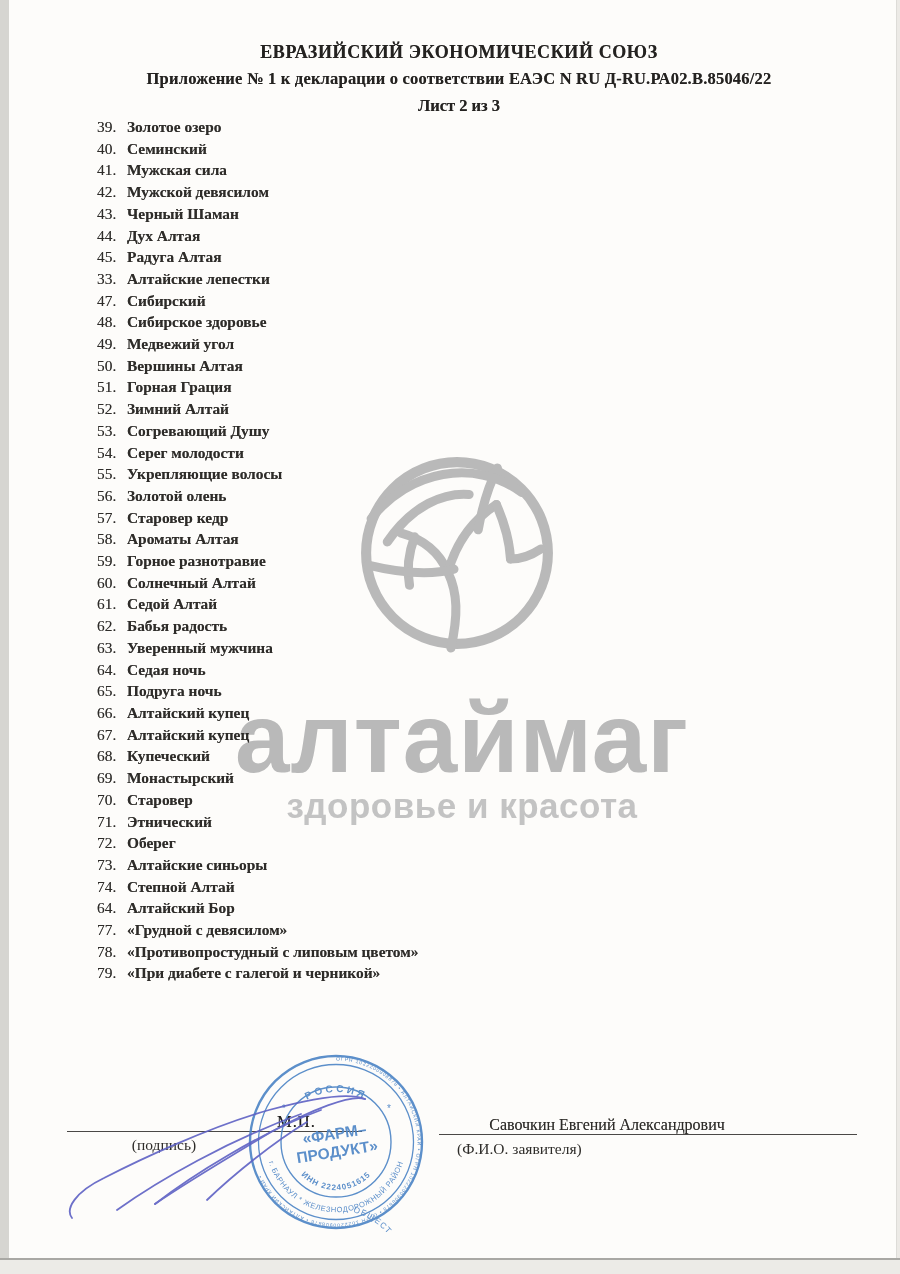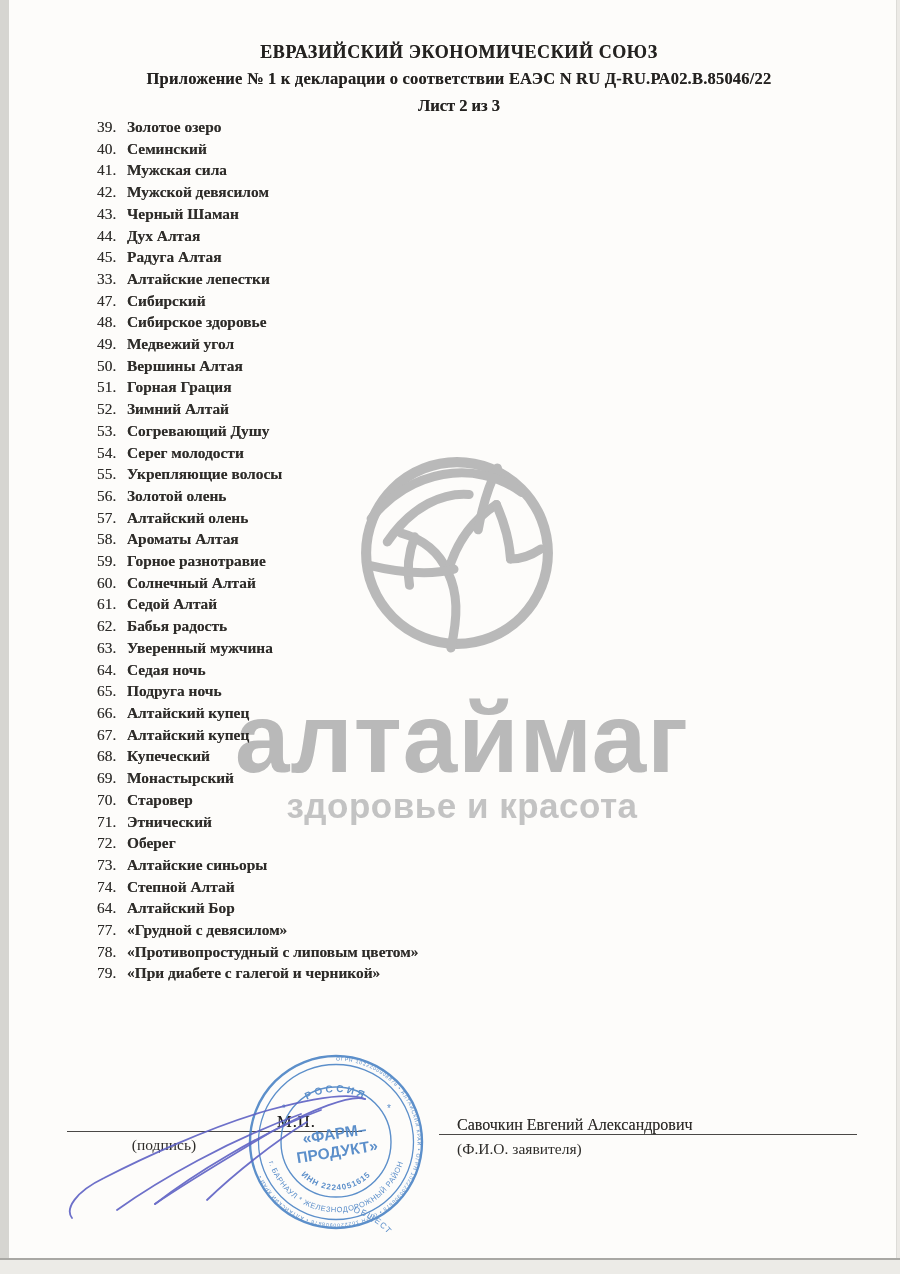--- a/index.html
+++ b/index.html
@@ -44,21 +44,21 @@
     font-size:35px;color:#c3c3c3;letter-spacing:.5px;
   }
 
   
   .sig-line-left{position:absolute;left:58px;top:1131px;width:295px;height:0;
     border-top:1.4px solid #4a4846;z-index:2;}
   .sig-line-right{position:absolute;left:430px;top:1134px;width:418px;height:0;
     border-top:1.4px solid #4a4846;z-index:2;}
   .cap-sign{position:absolute;left:95px;top:1136px;width:120px;text-align:center;
     font-size:15.5px;color:#2e2c29;z-index:2;}
-  .fio-name{position:absolute;left:448px;top:1116px;width:300px;text-align:left;
+  .fio-name{position:absolute;left:448px;top:1116px;width:300px;text-align:center;
     font-size:16px;color:#2e2c29;z-index:2;text-shadow:0 0 .4px rgba(30,30,30,.5);}
   .fio-cap{position:absolute;left:448px;top:1140px;width:300px;text-align:left;
     font-size:15.5px;color:#2e2c29;z-index:2;}
   .mp{position:absolute;left:268px;top:1112px;font-size:16.5px;color:#1d1c1b;
     letter-spacing:1px;z-index:4;text-shadow:0 0 .4px rgba(30,30,30,.5);}
 
   .stamp{position:absolute;left:237px;top:1052px;z-index:5;opacity:.92;}
   .stamp text{font-family:"Liberation Sans", sans-serif;fill:#4f86c6;}
   .signature{position:absolute;left:50px;top:1082px;z-index:6;}
 </style>
@@ -184,21 +184,21 @@
         <span class="nm">Укрепляющие волосы</span>
       </div>
 
       <div class="row">
         <span class="num">56.</span>
         <span class="nm">Золотой олень</span>
       </div>
 
       <div class="row">
         <span class="num">57.</span>
-        <span class="nm">Алтайский олень</span>
+        <span class="nm">Старовер кедр</span>
       </div>
 
       <div class="row">
         <span class="num">58.</span>
         <span class="nm">Ароматы Алтая</span>
       </div>
 
       <div class="row">
         <span class="num">59.</span>
         <span class="nm">Горное разнотравие</span>

